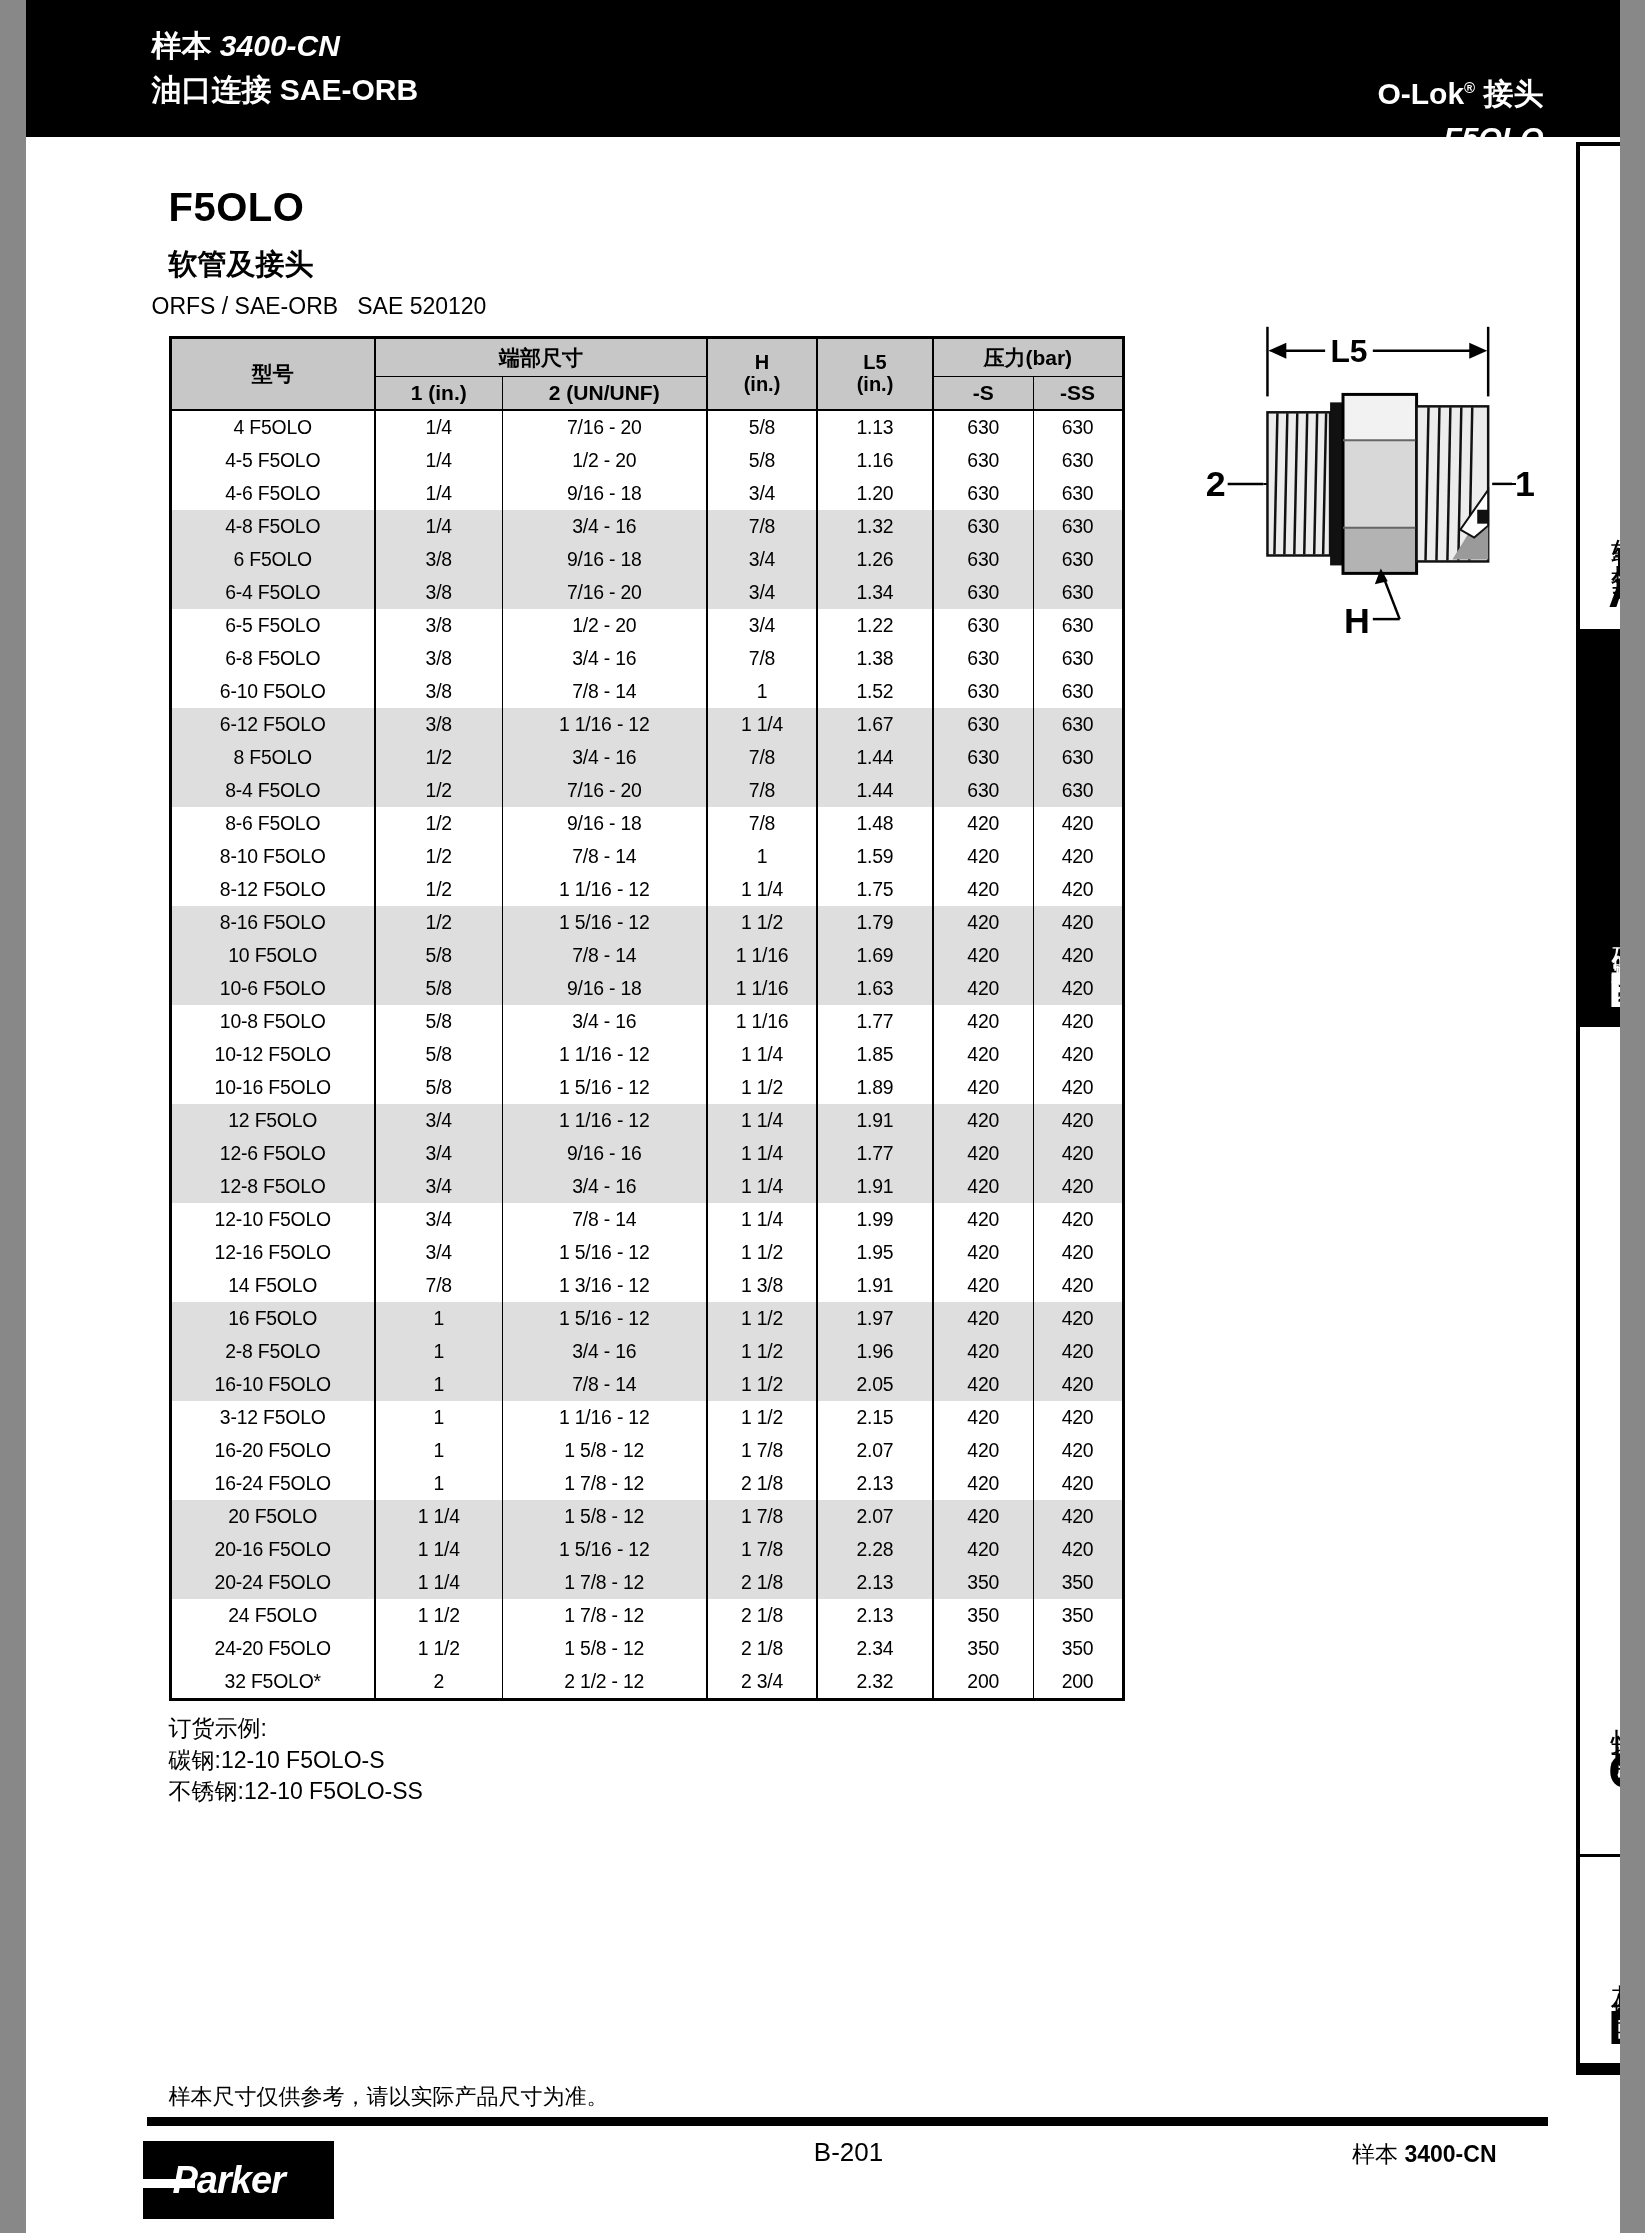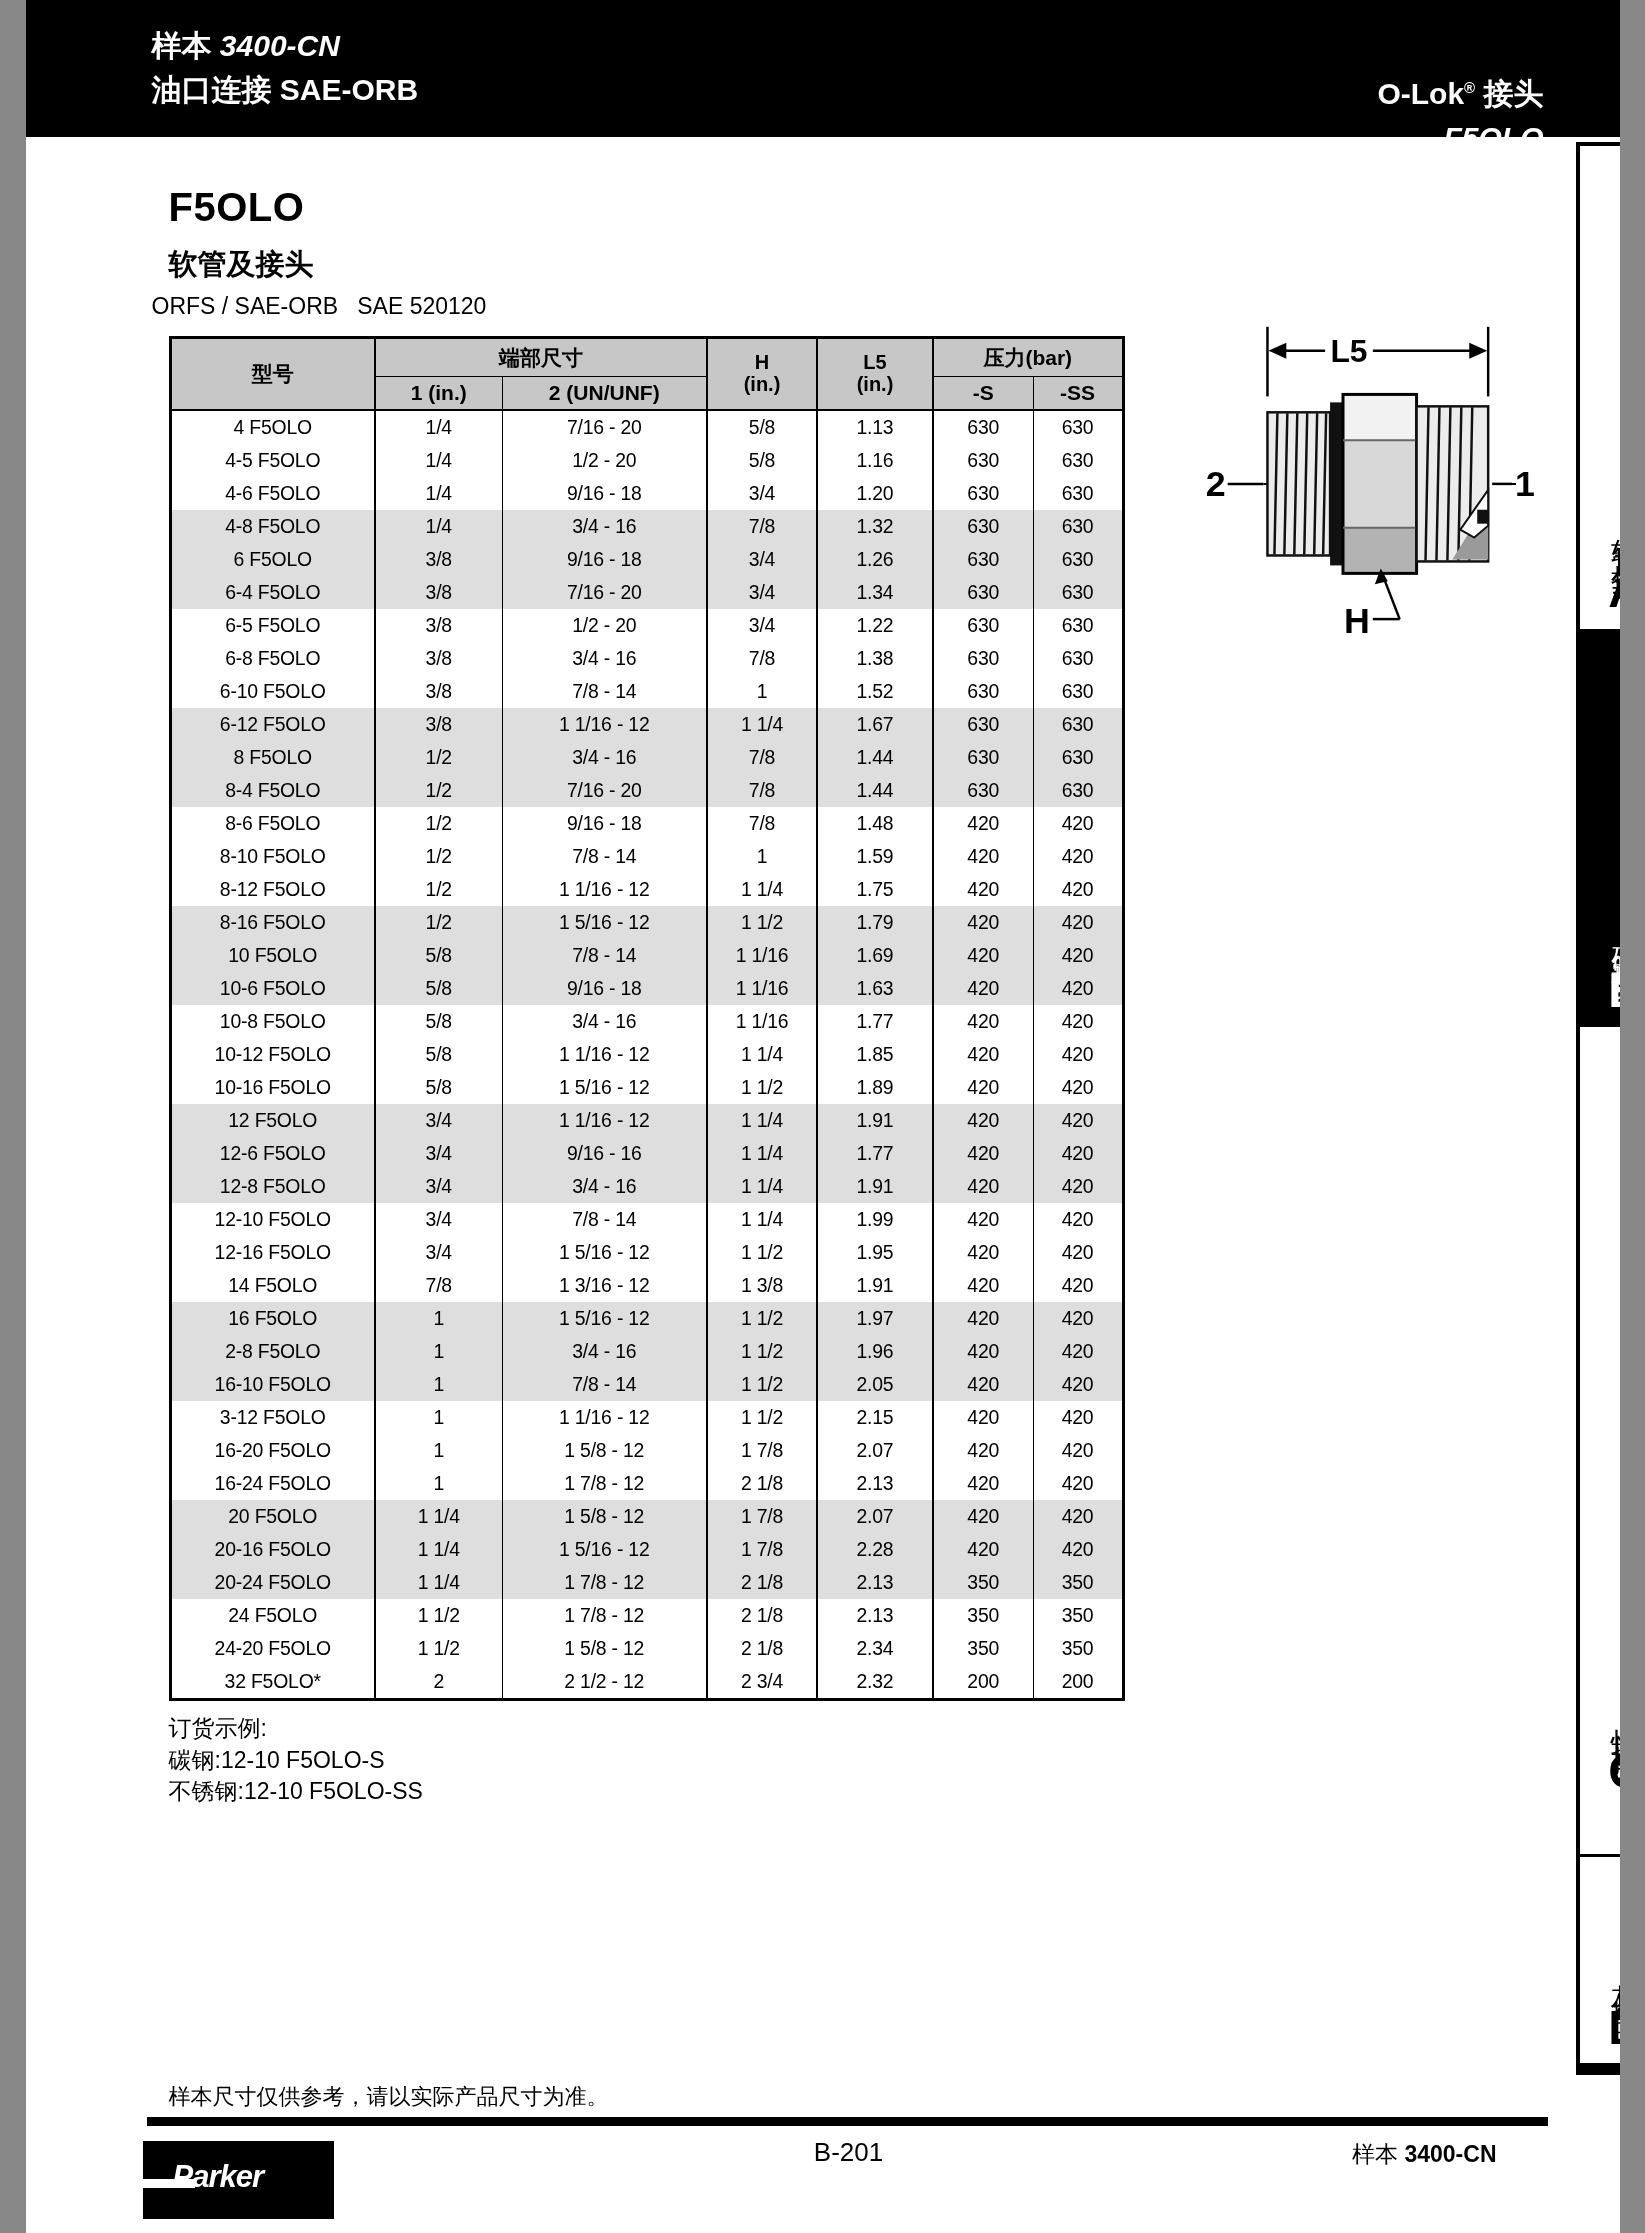--- a/index.html
+++ b/index.html
@@ -57,21 +57,21 @@
   .tab-c{height:827px;padding-bottom:58px;box-sizing:border-box;}
   .tab-d{height:210px;padding-bottom:12px;box-sizing:border-box;border-top:3px solid #000;}
   
   .size-note{position:absolute;left:143px;top:2082px;font-size:22px;}
   .footer-rule{position:absolute;left:121px;top:2117px;width:1401px;height:9px;background:#000;}
   .page-num{position:absolute;left:0;top:2137px;width:1646px;text-align:center;font-size:26px;}
   .catalog-ref{position:absolute;right:123px;top:2139px;font-size:23px;}
   .catalog-ref .code{font-weight:bold;}
   .parker-logo{position:absolute;left:117px;top:2141px;width:191px;height:78px;background:#000;}
   .parker-logo .bar{position:absolute;left:0;top:38px;width:52px;height:9px;background:#fff;}
-  .parker-logo .word{position:absolute;left:30px;top:18px;color:#fff;font-size:31px;font-weight:bold;
+  .parker-logo .word{position:absolute;left:30px;top:18px;color:#fff;font-size:38px;font-weight:bold;
                      font-style:italic;letter-spacing:-1px;}
 </style>
 </head>
 <body>
 
 <div class="page">
 
   <div class="topbar">
     <div class="left">
       <div class="l1"><span>样本 </span><span class="code">3400-CN</span></div>

